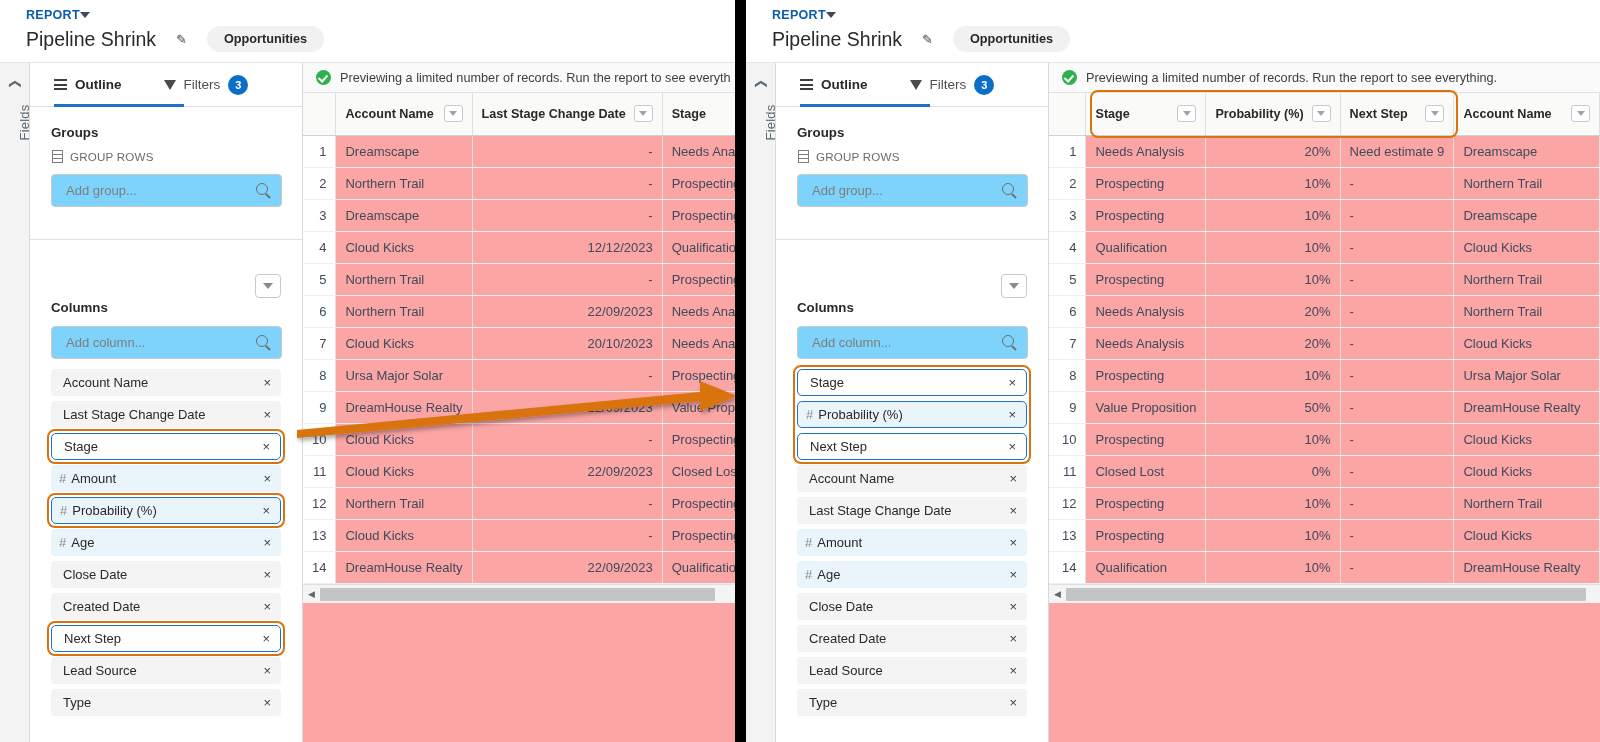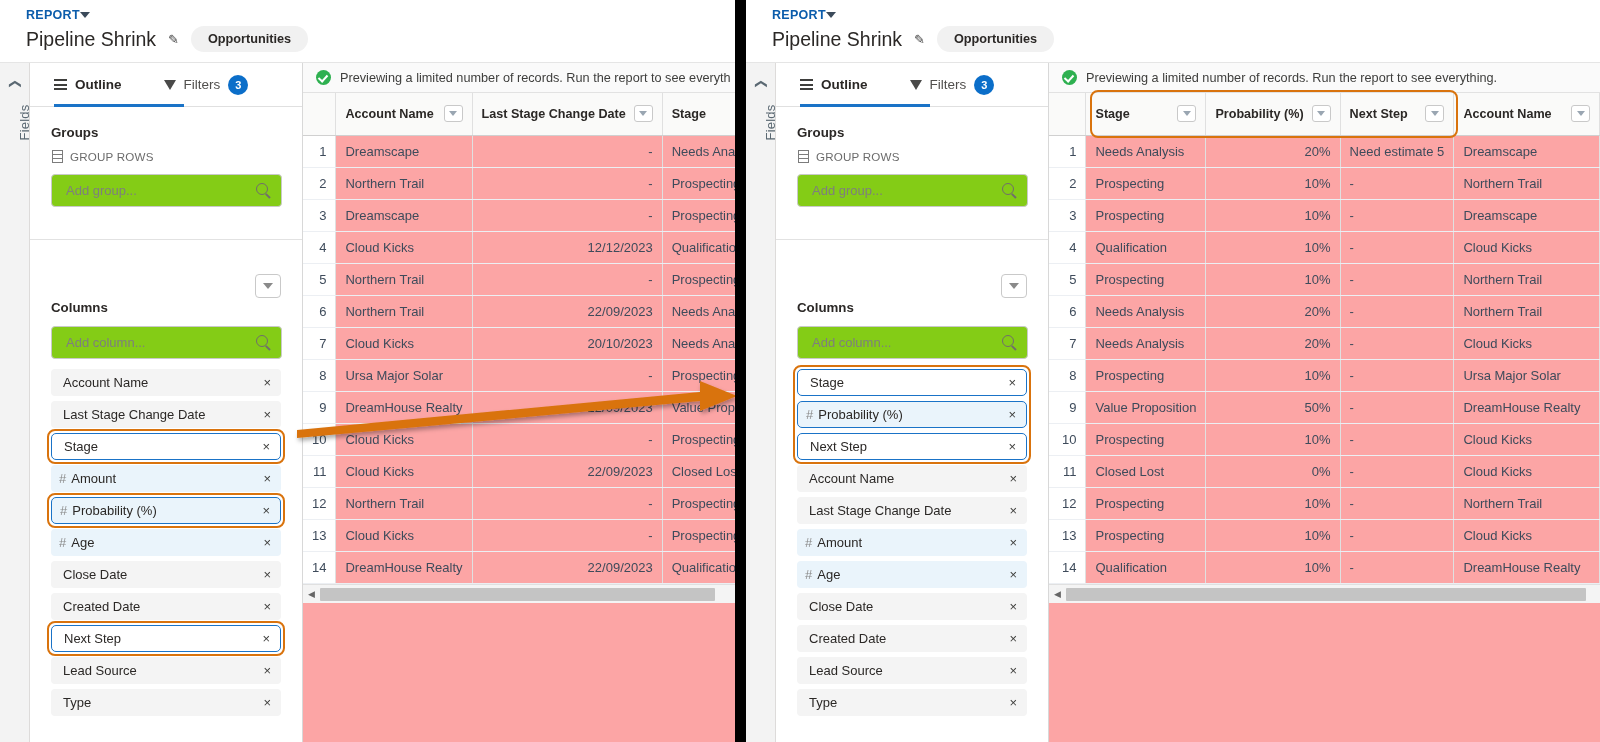--- a/index.html
+++ b/index.html
@@ -17,21 +17,21 @@
   .panel-left  { left: 0;    width: 735px; }
   .divider     { position:absolute; left:735px; top:0; width:11px; height:742px; background:#000; z-index:60; }
   .panel-right { left: 746px; width: 854px; }
 
   
   .topbar { position:relative; height:63px; background:#fff; border-bottom:1px solid #e5e5e5; }
   .rep-link { position:absolute; left:26px; top:8px; font-size:12.5px; font-weight:bold;
               color:#0b5cab; letter-spacing:.3px; display:flex; align-items:center; }
   .caret-dn { width:0;height:0;border-left:5px solid transparent;border-right:5px solid transparent;
               border-top:6px solid #3b4a5a; display:inline-block; }
-  .title-row { position:absolute; left:26px; top:26px; display:flex; align-items:center; gap:12px; }
+  .title-row { position:absolute; left:26px; top:26px; display:flex; align-items:center; gap:20px; }
   .rpt-title { font-size:19.5px; color:#2b2826; font-weight:400; }
   .pencil { font-size:13px; color:#444; }
   .obj-pill { background:#f1f1f1; border-radius:15px; padding:6px 17px; font-size:12.7px;
               font-weight:bold; color:#2b2826; }
 
   
   .bodyarea { position:absolute; left:0; right:0; top:63px; bottom:0; display:flex; }
 
   
   .fields-rail { width:30px; background:#f3f3f3; border-right:1px solid #dddbda; position:relative; flex:0 0 30px; }
@@ -58,21 +58,21 @@
            width:20px;height:20px;display:flex;align-items:center;justify-content:center; }
 
   .sec-title { font-size:13.3px; font-weight:bold; color:#2b2826; margin:18px 0 10px 21px; }
   .grouprows { display:flex; align-items:center; gap:7px; margin-left:22px; font-size:11.6px;
                color:#6b6b6b; letter-spacing:.2px; }
   .grid-ico { width:11px;height:13px;border:1.6px solid #7c7c7c; display:inline-block; position:relative;}
   .grid-ico::before{content:"";position:absolute;left:0;right:0;top:3px;height:1.4px;background:#7c7c7c;}
   .grid-ico::after{content:"";position:absolute;left:0;right:0;top:6.5px;height:1.4px;background:#7c7c7c;}
 
   .srch-box { position:relative; margin:11px 0 0 21px; width:231px; height:33px;
-              border:1px solid #c9c9c9; border-radius:4px; background:#84cc16;
+              border:1px solid #c9c9c9; border-radius:4px; background:#7dd3fc;
               display:flex; align-items:center; }
   .srch-box input { border:0; outline:0; background:transparent; font-size:13px; color:#3e3e3c;
                     padding-left:14px; width:190px; font-family:"Liberation Sans", sans-serif; }
   .srch-box input::placeholder { color:#7e7e7e; }
   .mag { position:absolute; right:13px; top:8px; width:12px;height:12px;border:1.6px solid #706e6b;
          border-radius:50%; }
   .mag::after{content:"";position:absolute;right:-4px;bottom:-3px;width:6px;height:1.7px;background:#706e6b;
               transform:rotate(45deg);}
 
   .sec-divider { height:1px; background:#e2e2e2; margin:32px 0 0 0; }
@@ -540,21 +540,21 @@
                     <span class="thdd">
                       <i></i>
                     </span>
                   </span>
                 </th>
               </tr>
               <tr>
                 <td class="idx">1</td>
                 <td>Needs Analysis</td>
                 <td class="num">20%</td>
-                <td>Need estimate 5</td>
+                <td>Need estimate 9</td>
                 <td>Dreamscape</td>
               </tr>
               <tr>
                 <td class="idx">2</td>
                 <td>Prospecting</td>
                 <td class="num">10%</td>
                 <td>-</td>
                 <td>Northern Trail</td>
               </tr>
               <tr>

